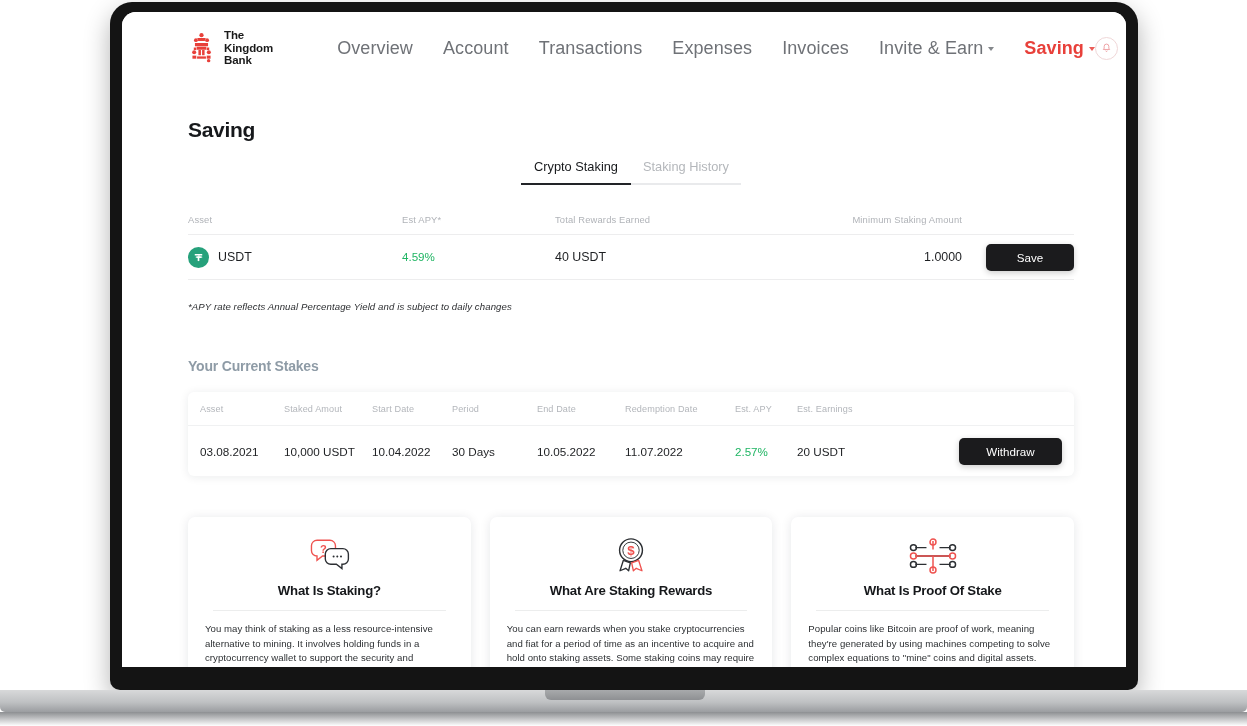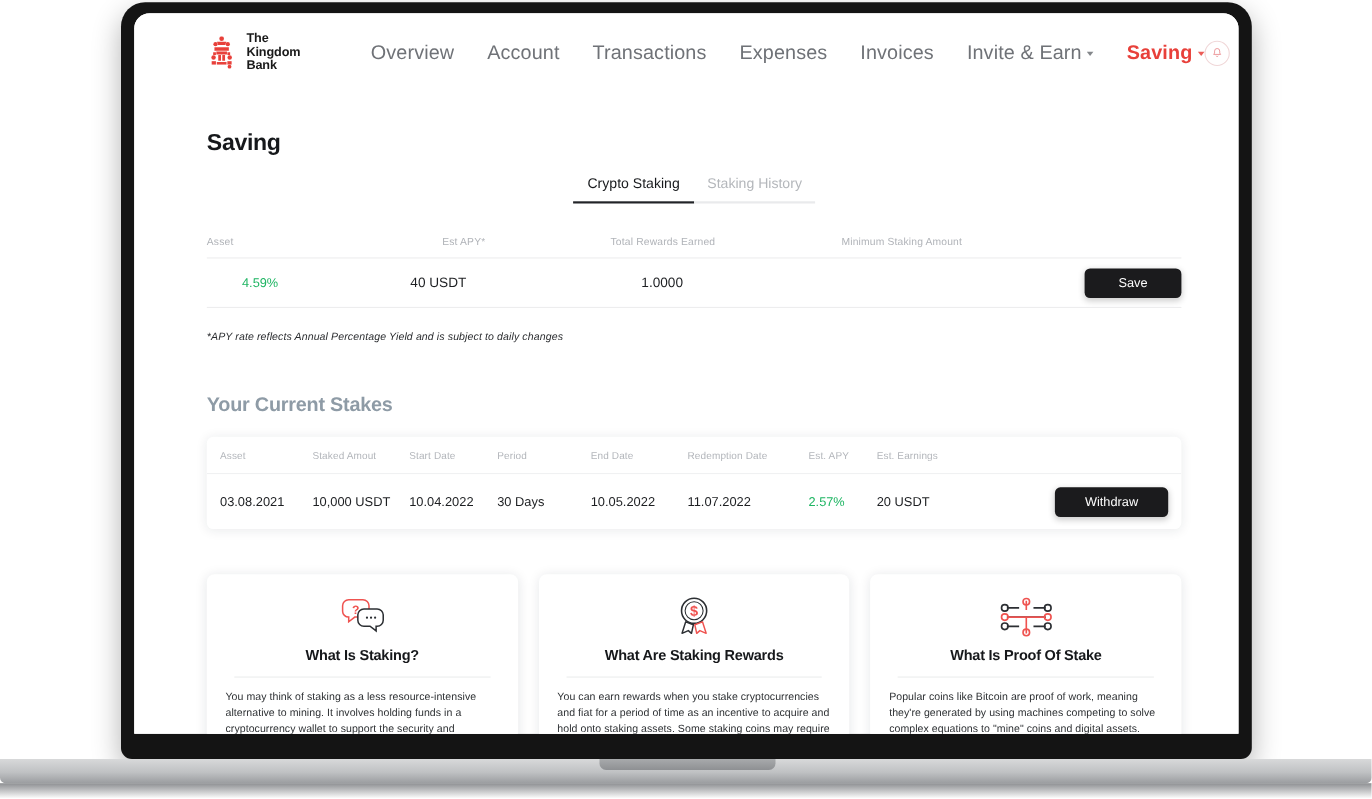--- a/index.html
+++ b/index.html
@@ -97,21 +97,21 @@
     padding-bottom: 9px;
   }
   .stake-row {
     display: flex; align-items: center; height: 46px;
     border-top: 1px solid #ededee; border-bottom: 1px solid #ededee;
     font-size: 12.4px; color: #1d1f22; position: relative;
   }
   .c-asset   { width: 182px; }
   .c-apy     { width: 185px; padding-left: 32px; }
   .c-rewards { width: 210px; }
-  .c-min     { flex: 1; }
+  .c-min     { flex: 1; text-align: right; }
   .c-action  { width: 112px; display: flex; justify-content: flex-end; }
 
   .asset-cell { display: flex; align-items: center; gap: 9px; }
   .coin {
     width: 21px; height: 21px; border-radius: 50%; background: #26a17b;
     display: flex; align-items: center; justify-content: center;
   }
   .apy-green { color: #1fb563; font-size: 11.6px; }
 
   .btn-dark {
@@ -121,21 +121,21 @@
   }
   .btn-save { width: 88px; height: 27px; }
 
   .apy-note {
     margin-top: 21px; font-size: 9.6px; font-style: italic;
     color: #2b2d30; letter-spacing: .1px;
   }
 
   
   .section-title {
-    margin-top: 46px; font-size: 18px; font-weight: bold;
+    margin-top: 46px; font-size: 14px; font-weight: bold;
     color: #8e9ba6; letter-spacing: -.2px;
   }
   .stakes-card {
     margin-top: 18px; background: #fff; border-radius: 6px;
     box-shadow: 0 1px 10px rgba(22,30,45,.085);
     overflow: hidden;
   }
   .stakes-head {
     display: flex; align-items: center; height: 34px;
     font-size: 9.1px; color: #b3b6bb; letter-spacing: .12px;
@@ -282,20 +282,31 @@
 
           <div class="stake-head">
             <div class="c-asset">Asset</div>
             <div class="c-apy">Est APY*</div>
             <div class="c-rewards">Total Rewards Earned</div>
             <div class="c-min">Minimum Staking Amount</div>
             <div class="c-action"></div>
           </div>
 
           <div class="stake-row">
+            <div class="c-asset">
+              <div class="asset-cell">
+                <span class="coin">
+                  <svg width="13" height="13" viewBox="0 0 16 16">
+                    <path d="M3.4 3.6h9.2v2.0H9.1v1.0c2.1.1 3.7.5 3.7 1s-1.9 1-4.2 1-4.2-.5-4.2-1 1.5-.9 3.6-1v-1H3.4z" fill="#fff"></path>
+                    <path d="M7 8.3v4.1h2V8.3z" fill="#fff"></path>
+                  </svg>
+                </span>
+                <span>USDT</span>
+              </div>
+            </div>
             <div class="c-apy">
               <span class="apy-green">4.59%</span>
             </div>
             <div class="c-rewards">40 USDT</div>
             <div class="c-min">1.0000</div>
             <div class="c-action">
               <button class="btn-dark btn-save">Save</button>
             </div>
           </div>
 

